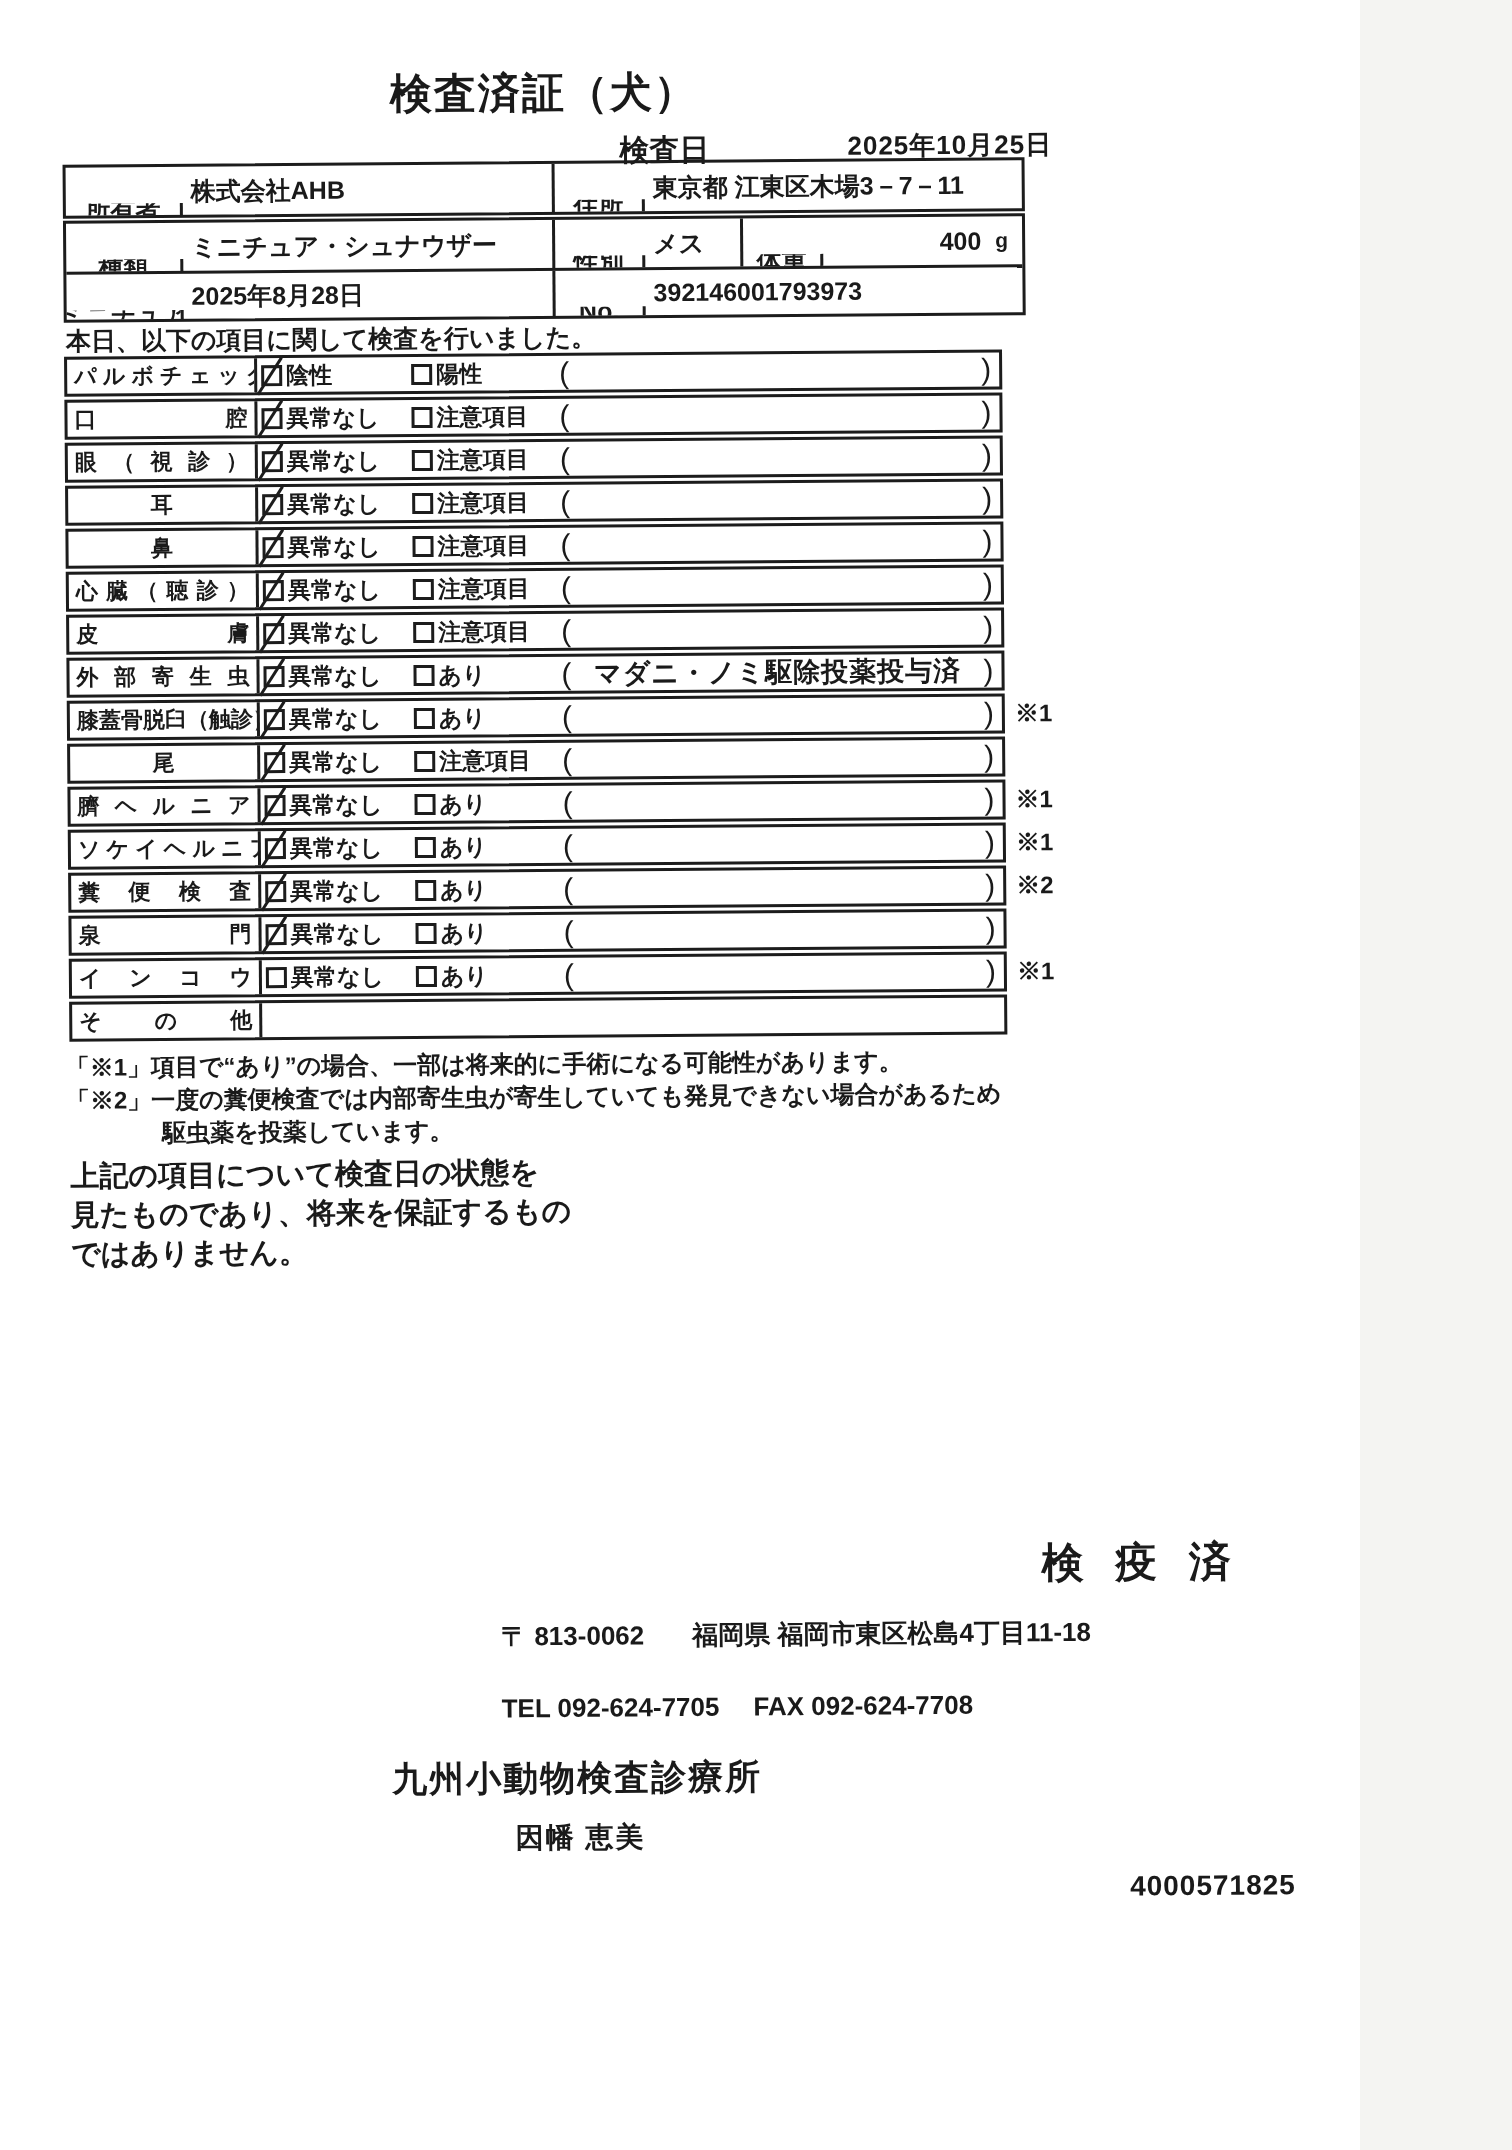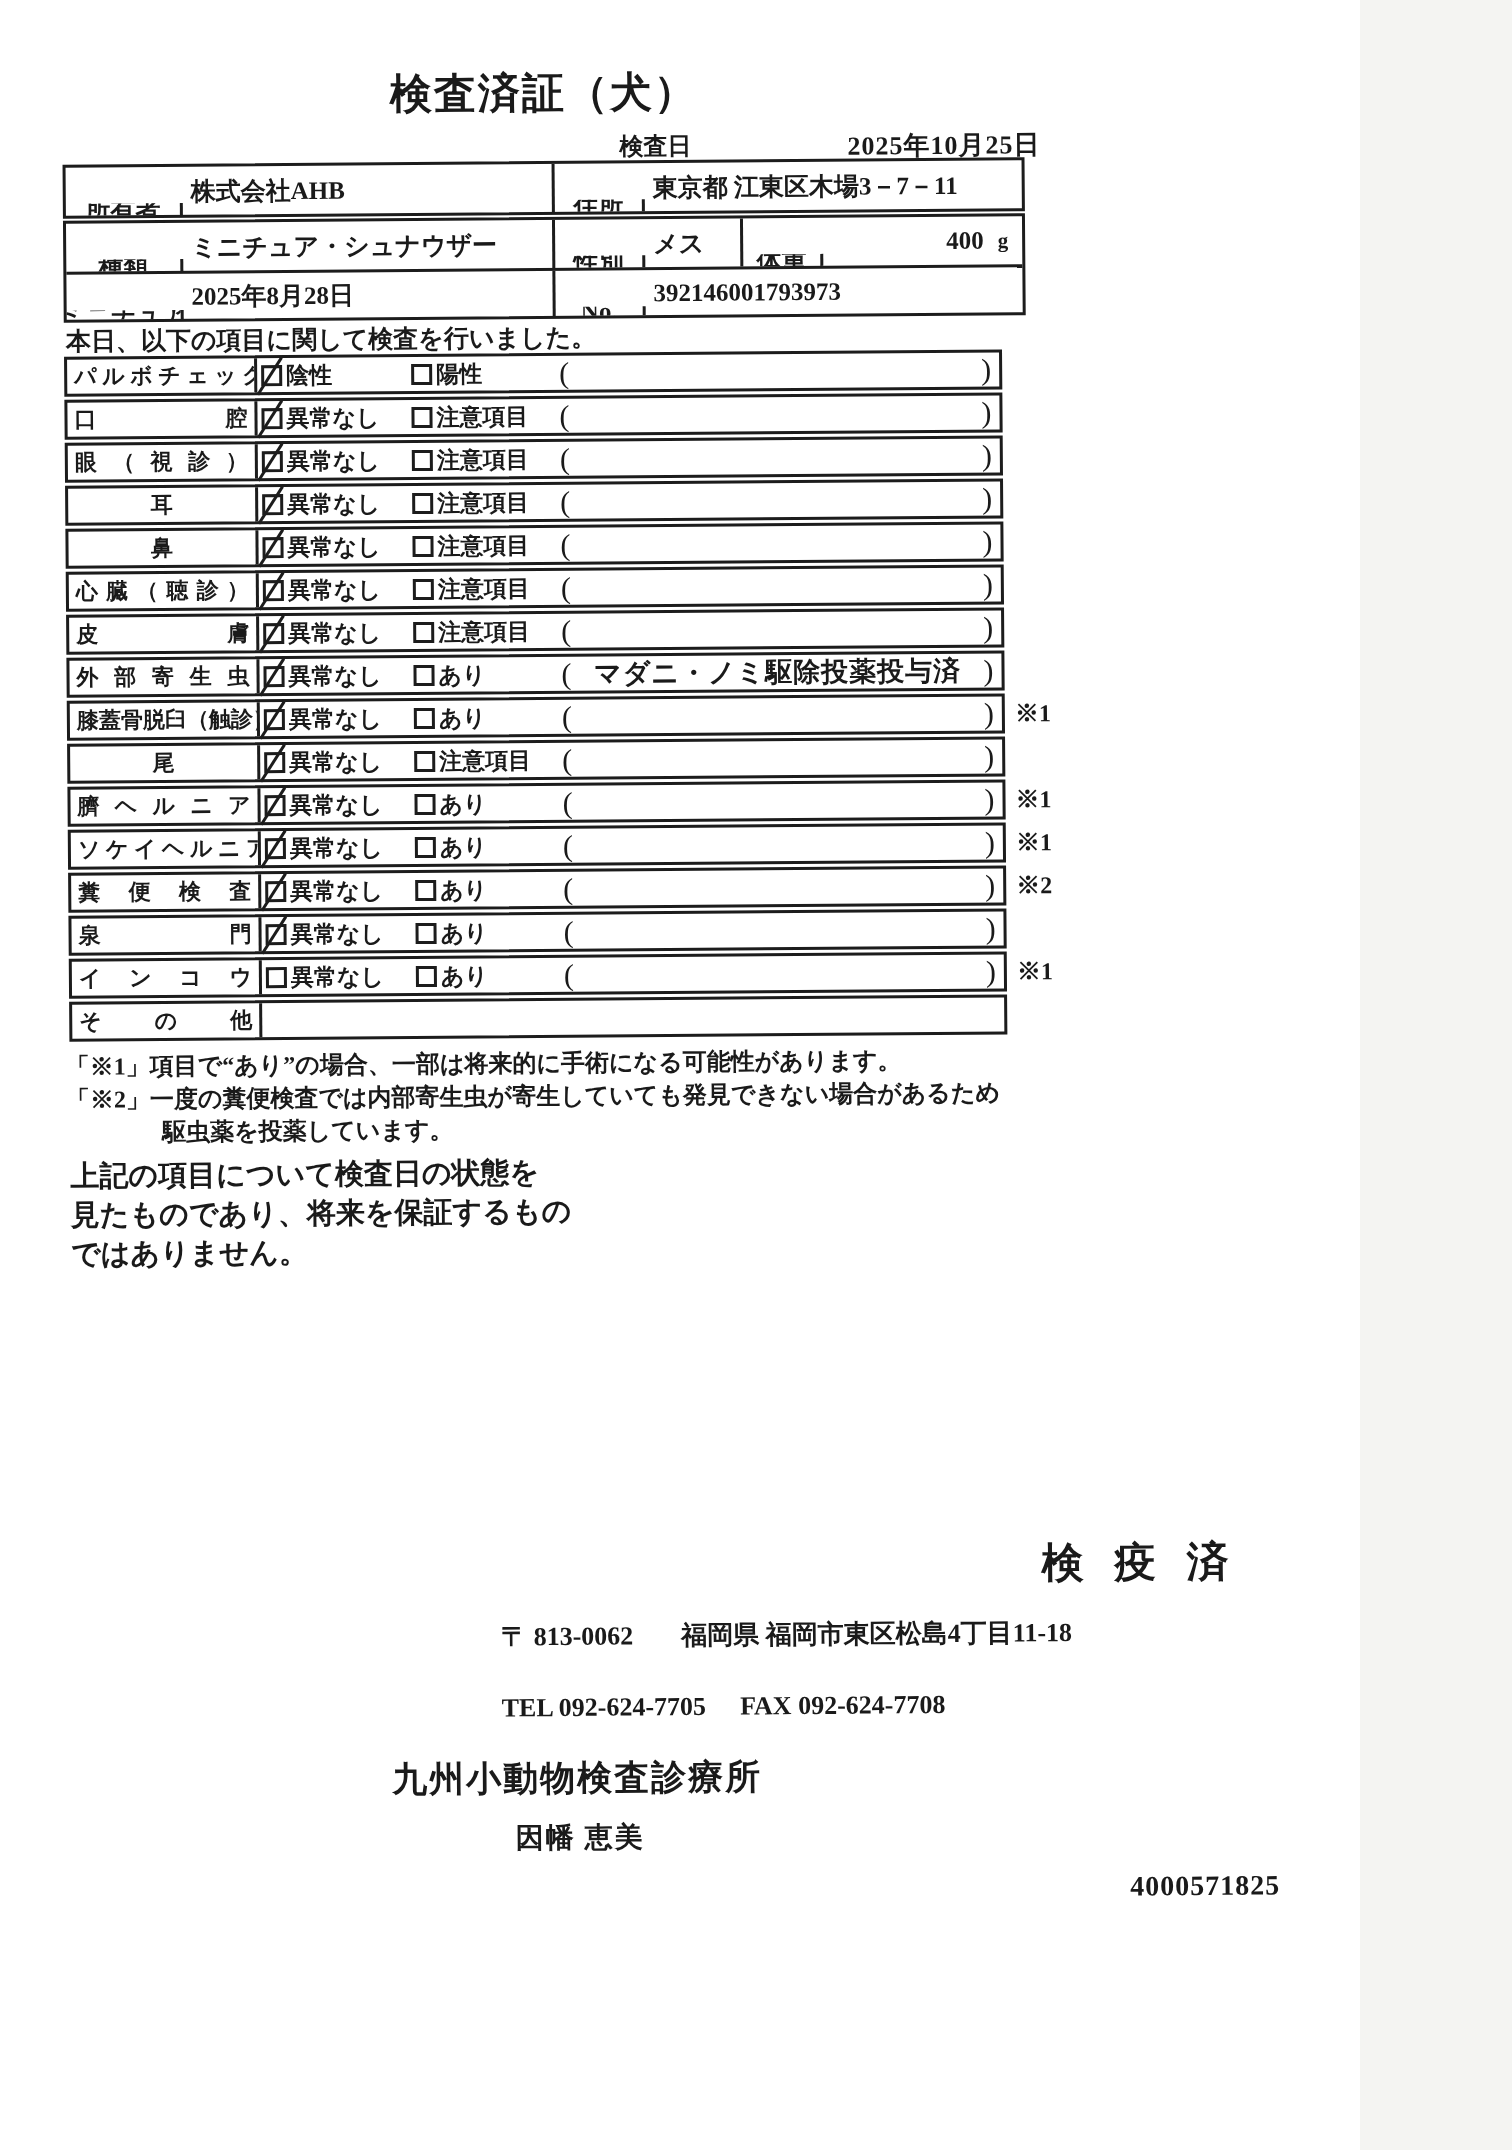--- a/index.html
+++ b/index.html
@@ -1,26 +1,26 @@
 <!DOCTYPE html>
 <html lang="ja"><head>
 <meta charset="utf-8">
 <style>
   html,body{margin:0;padding:0;background:#f4f4f2;}
   .page{
     position:relative;width:1360px;height:2150px;background:#ffffff;
-    overflow:hidden;font-family:Liberation Serif, serif;
+    overflow:hidden;font-family:Liberation Sans, sans-serif;
     color:#1a1a1a;
   }
   .tilt{position:absolute;inset:0;transform:rotate(-0.45deg);transform-origin:50% 40%;}
   .abs{position:absolute;}
 
   
   .title{left:0;top:64px;width:1100px;text-align:center;font-size:42px;font-weight:700;letter-spacing:2px;}
-  .insp-date-label{left:625px;top:130px;font-size:24px;font-weight:700;}
+  .insp-date-label{left:625px;top:130px;font-size:30px;font-weight:700;}
   .insp-date-value{left:853px;top:130px;font-size:26px;font-weight:700;letter-spacing:1px;}
 
   
   .tbl{border:3px solid #1c1c1c;box-sizing:border-box;}
   .trow{display:flex;align-items:stretch;box-sizing:border-box;height:48px;}
   .trow + .trow{border-top:3px solid #1c1c1c;}
   .tcell{box-sizing:border-box;display:flex;align-items:center;font-size:25px;font-weight:700;
          padding:0 8px;border-right:3px solid #1c1c1c;overflow:hidden;white-space:nowrap;}
   .tcell:last-child{border-right:none;}
   .lab{justify-content:center;margin-top:36px;}

